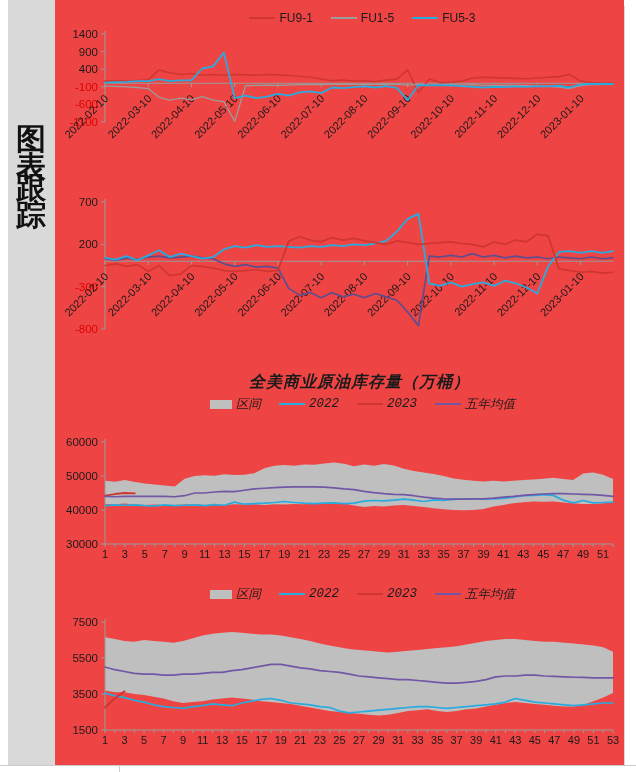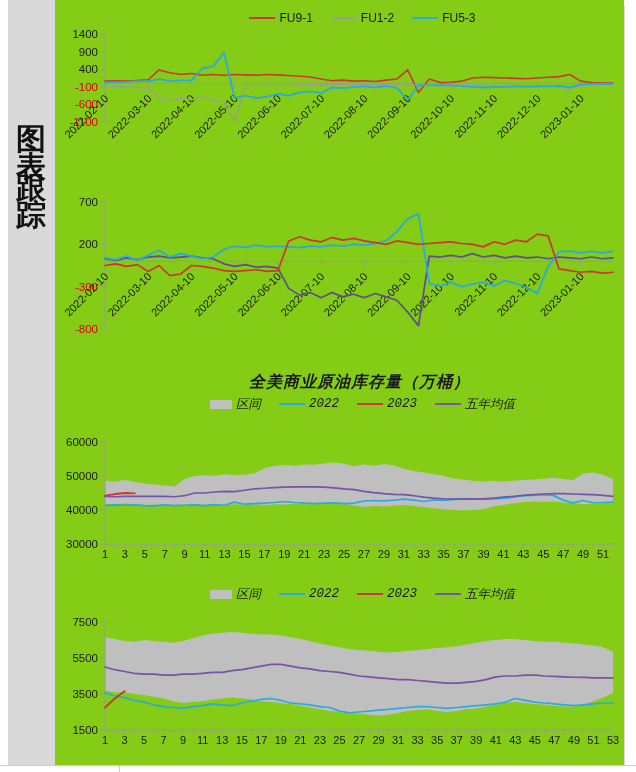--- a/index.html
+++ b/index.html
@@ -4,21 +4,21 @@
 <style>
   html,body{margin:0;padding:0;}
   body{width:636px;height:772px;position:relative;background:#ffffff;overflow:hidden;
        font-family:"Liberation Sans",sans-serif;}
   .top-strip{position:absolute;left:8px;top:0;width:616px;height:6px;background:#ededed;}
   .sidebar{position:absolute;left:8px;top:0;width:47px;height:765px;background:#d9d9d9;
            display:flex;justify-content:center;}
   .sidebar-title{writing-mode:vertical-rl;text-orientation:upright;margin-top:102px;
            font-family:"DejaVu Serif",serif;font-weight:bold;font-size:30px;color:#111;
            letter-spacing:24px;line-height:47px;}
-  .content{position:absolute;left:55px;top:0;width:569px;height:765px;background:#84cc16;}
+  .content{position:absolute;left:55px;top:0;width:569px;height:765px;background:#ef4444;}
   .right-border{position:absolute;left:624px;top:6px;width:1px;height:759px;background:#d8d8d8;}
   .bottom-line{position:absolute;left:0;top:765px;width:636px;height:1px;background:#cccccc;}
   .bottom-vline{position:absolute;left:119px;top:765px;width:1px;height:7px;background:#cccccc;}
   .chart-block{position:absolute;left:0;width:569px;}
   .chart-title{text-align:center;font-family:"DejaVu Serif",serif;font-style:italic;
            font-weight:600;font-size:16px;color:#1a1a1a;letter-spacing:1px;padding-left:40px;height:22px;}
   .legend{display:flex;justify-content:center;align-items:center;gap:18px;height:20px;padding-left:46px;}
   .legend-item{display:flex;align-items:center;gap:4px;}
   .legend-line{width:26px;height:0;border-top-width:2px;border-top-style:solid;}
   .legend-rect{width:22px;height:9px;}
@@ -38,21 +38,21 @@
 
 <div class="content">
   <div class="chart-block" style="top:8px">
       <div class="legend">
         <span class="legend-item">
           <span class="legend-line" style="border-top-color: rgb(207, 54, 48);"></span>
           <span class="legend-label">FU9-1</span>
         </span>
         <span class="legend-item">
           <span class="legend-line" style="border-top-color: rgb(156, 156, 156);"></span>
-          <span class="legend-label">FU1-2</span>
+          <span class="legend-label">FU1-5</span>
         </span>
         <span class="legend-item">
           <span class="legend-line" style="border-top-color: rgb(41, 171, 223);"></span>
           <span class="legend-label">FU5-3</span>
         </span>
       </div>
       <svg width="566" height="150" viewBox="0 0 566 150">
         <line x1="50" y1="3" x2="50" y2="94" stroke="#9a9a9a" stroke-width="1"></line>
         <line x1="46" y1="6" x2="50" y2="6" stroke="#9a9a9a"></line>
         <text x="43" y="10" text-anchor="end" font-size="11.5" fill="#1a1a1a">1400</text>

